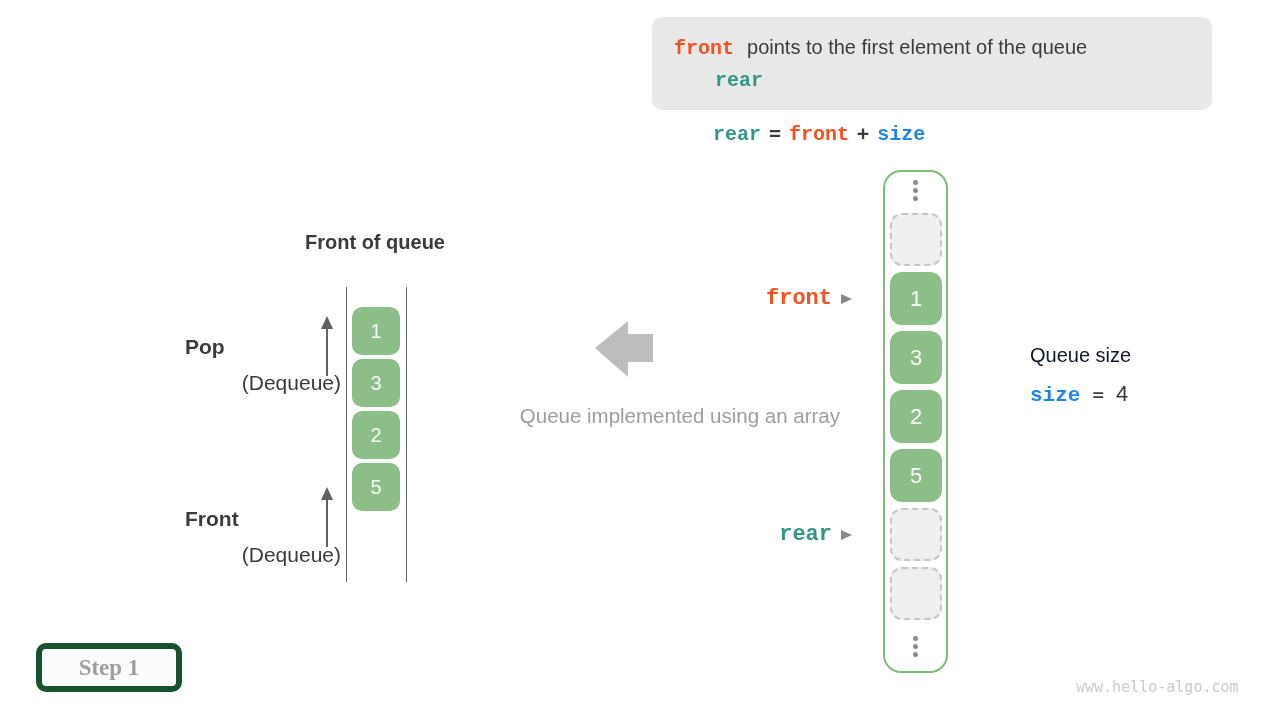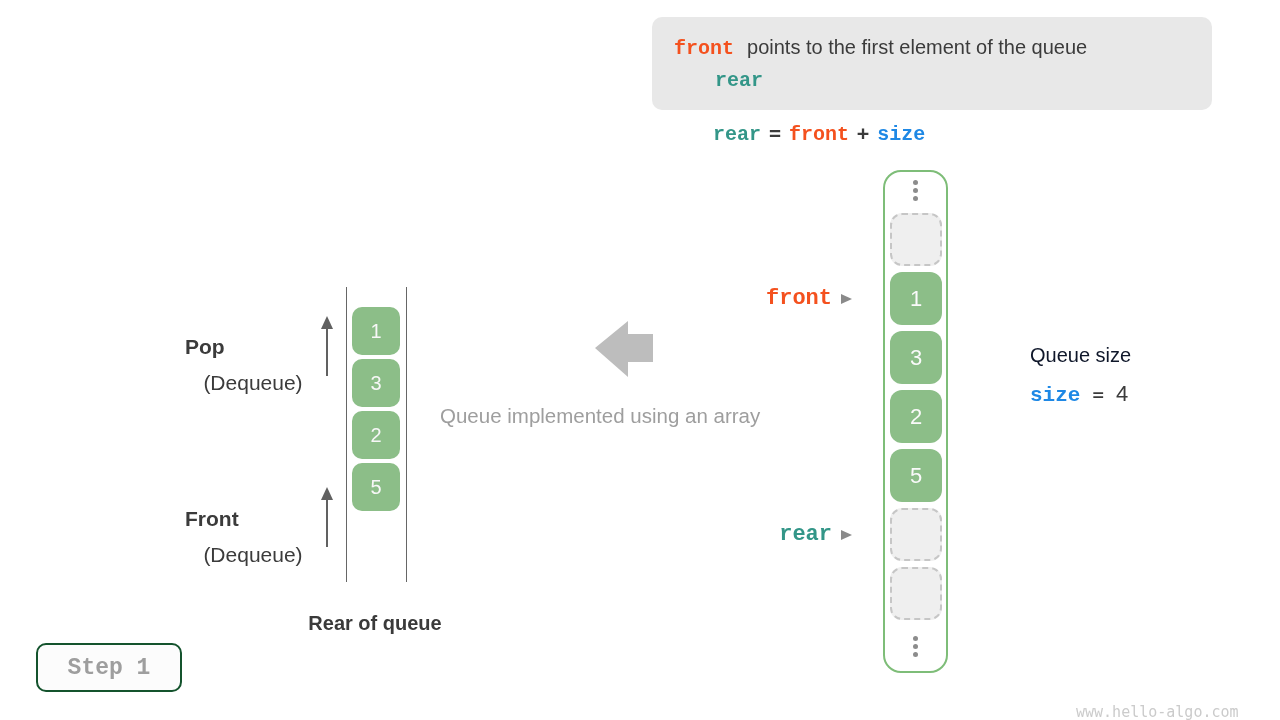--- a/index.html
+++ b/index.html
@@ -30,24 +30,24 @@
   .side-label{width:190px;text-align:center;font-weight:bold;font-size:20px;color:#3a3a3a;}
   .channel{
     left:346px;top:287px;width:61px;height:295px;box-sizing:border-box;
     border-left:1.5px solid #666666;border-right:1.5px solid #666666;
   }
   .lcell{
     left:352px;width:48px;height:48px;border-radius:10px;background:#8cbe88;
     color:#f7f7f7;font-size:20px;display:flex;align-items:center;justify-content:center;
   }
   .op-title{width:136px;left:185px;font-weight:bold;font-size:21px;}
-  .op-sub{width:176px;left:165px;text-align:center;font-size:21px;}
+  .op-sub{width:176px;left:165px;text-align:right;font-size:21px;}
 
   
-  .caption{left:440px;top:404px;width:400px;text-align:left;font-size:20.5px;color:#9e9e9e;}
+  .caption{left:440px;top:404px;width:400px;text-align:right;font-size:20.5px;color:#9e9e9e;}
 
   
   .rcontainer{
     left:883px;top:170px;width:65px;height:503px;box-sizing:border-box;background:#ffffff;
     border:2px solid #7ebd78;border-radius:18px;
   }
   .dots{left:883px;width:65px;display:flex;flex-direction:column;align-items:center;gap:3px;}
   .dot{width:5px;height:5px;border-radius:50%;background:#8c8c8c;}
   .rcell{left:890px;width:52px;height:53px;border-radius:12px;box-sizing:border-box;}
   .rcell.filled{
@@ -66,25 +66,25 @@
 
   
   .qsize-label{left:1030px;top:344px;font-size:20px;color:#0f172a;}
   .qsize-row{left:1030px;top:381px;display:flex;align-items:baseline;gap:12px;}
   .qsize-row .code{font-size:21px;}
   .qsize-eq{font-family:"DejaVu Sans Mono",monospace;font-size:19px;color:#3b3b3b;}
   .qsize-val{font-size:22px;color:#3b3b3b;}
 
   
   .step-badge{
-    left:36px;top:643px;width:146px;height:49px;background:#fcfcfc;border:2px solid #14532d;
+    left:36px;top:643px;width:146px;height:49px;background:#fcfcfc;border:6px solid #14532d;
     border-radius:10px;box-sizing:border-box;display:flex;align-items:center;justify-content:center;
-    font-family:Liberation Mono, monospace;font-weight:bold;font-size:23px;color:#9e9e9e;
+    font-family:Liberation Serif, serif;font-weight:bold;font-size:23px;color:#9e9e9e;
   }
-  .watermark{left:1076px;top:678px;font-family:"DejaVu Sans Mono",monospace;font-size:15px;color:#cbcbcb;margin-top:25px;}
+  .watermark{left:1076px;top:678px;font-family:"DejaVu Sans Mono",monospace;font-size:15px;color:#cbcbcb;}
 </style>
 </head>
 <body>
 
 <div class="canvas">
 
   <div class="abs callout">
     <div class="callout-line">
       <span class="code kw-front">front</span>
       <span>points to the first element of the queue</span>
@@ -95,21 +95,21 @@
   </div>
 
   <div class="abs formula">
     <span class="code kw-rear">rear</span>
     <span class="op">=</span>
     <span class="code kw-front">front</span>
     <span class="op">+</span>
     <span class="code kw-size">size</span>
   </div>
 
-  <div class="abs side-label" style="left:280px;top:612px;">Rear of queue</div>
+  <div class="abs side-label" style="left:280px;top:231px;">Front of queue</div>
 
   <div class="abs channel"></div>
   <div class="abs lcell" style="top:307px;">1</div>
   <div class="abs lcell" style="top:359px;">3</div>
   <div class="abs lcell" style="top:411px;">2</div>
   <div class="abs lcell" style="top:463px;">5</div>
 
   <svg class="abs" style="left:319px;top:316px;" width="16" height="62">
     <line x1="8" y1="60" x2="8" y2="10" stroke="#616161" stroke-width="2"></line>
     <polygon points="8,0 2,13 14,13" fill="#616161"></polygon>

